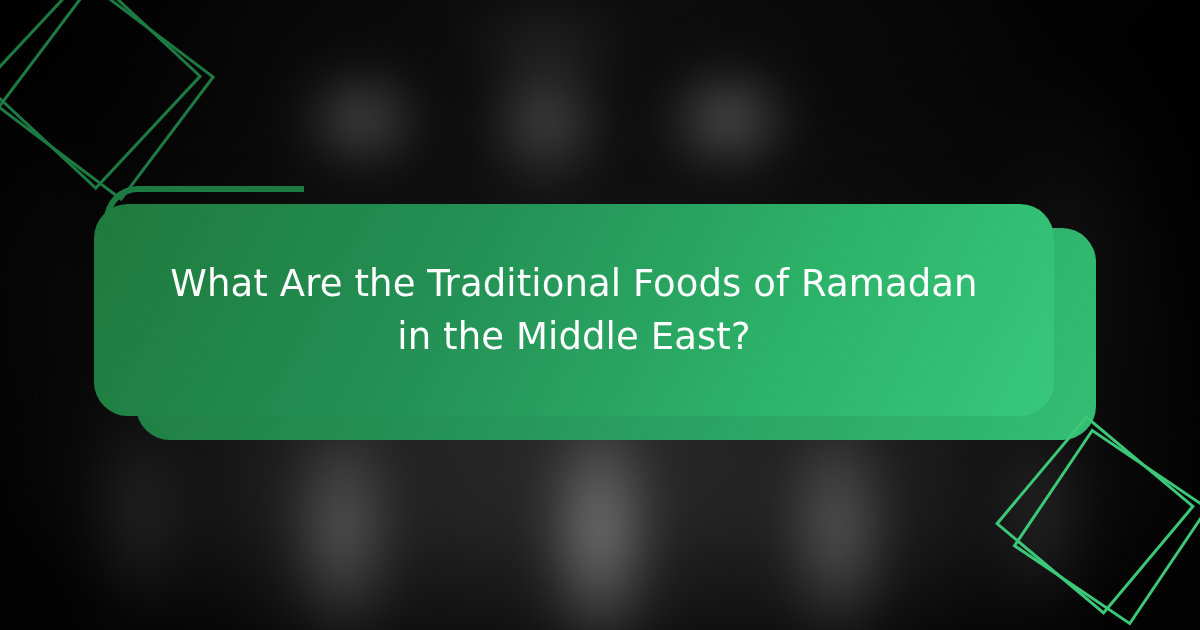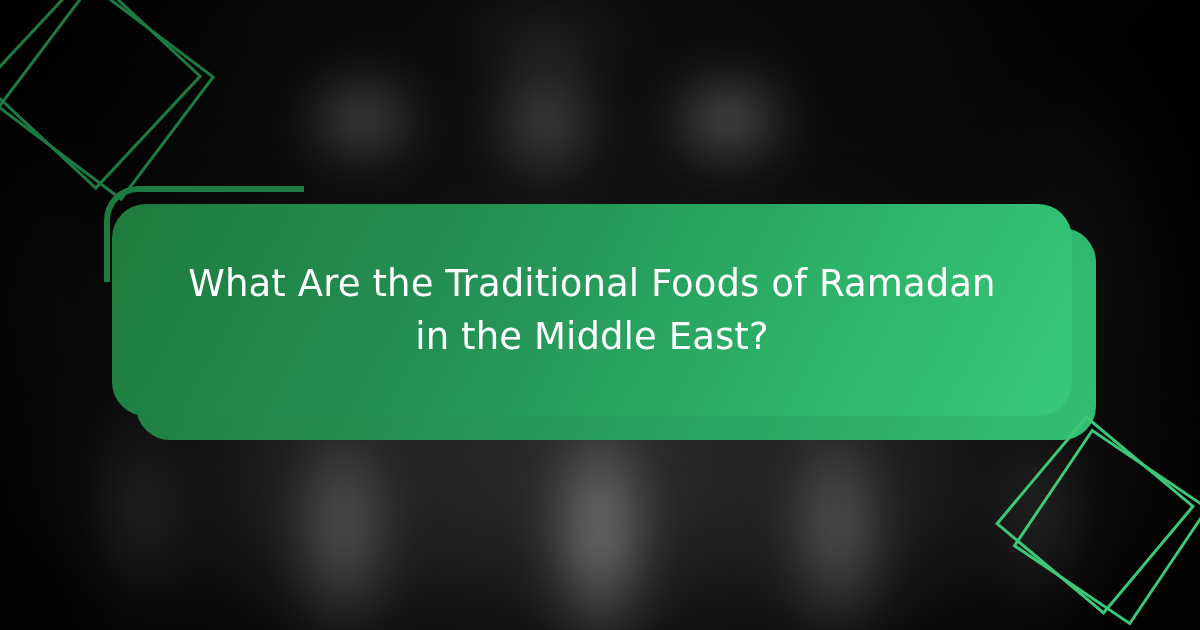--- a/index.html
+++ b/index.html
@@ -107,21 +107,21 @@
     position: absolute;
     left: 136px;
     top: 228px;
     width: 960px;
     height: 212px;
     border-radius: 34px;
     background: linear-gradient(118deg, #1f7a3d 0%, #27975a 45%, #33be73 100%);
   }
   .card-front {
     position: absolute;
-    left: 112px;
+    left: 94px;
     top: 204px;
     width: 960px;
     height: 212px;
     border-radius: 34px;
     background: linear-gradient(118deg, #1e7a3c 0%, #249155 38%, #2db369 72%, #38c87b 100%);
     display: flex;
     align-items: center;
     justify-content: center;
   }
 

